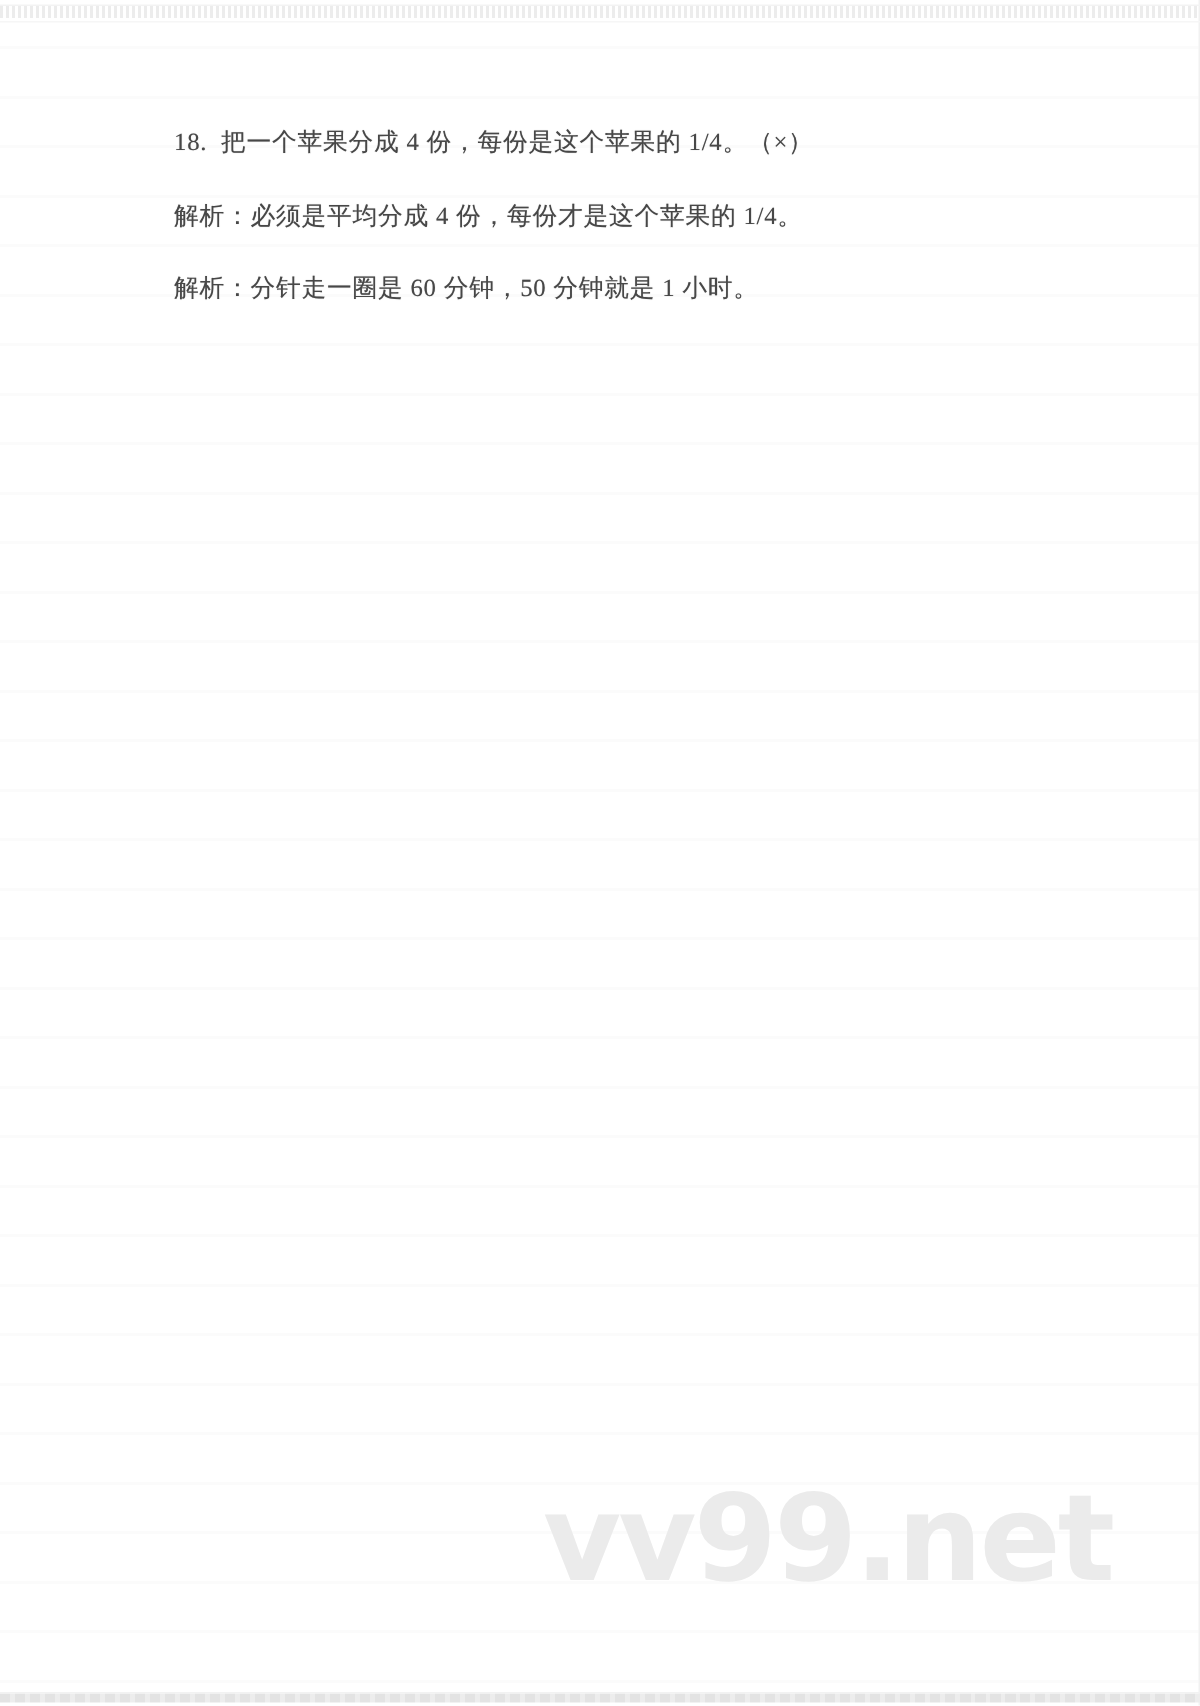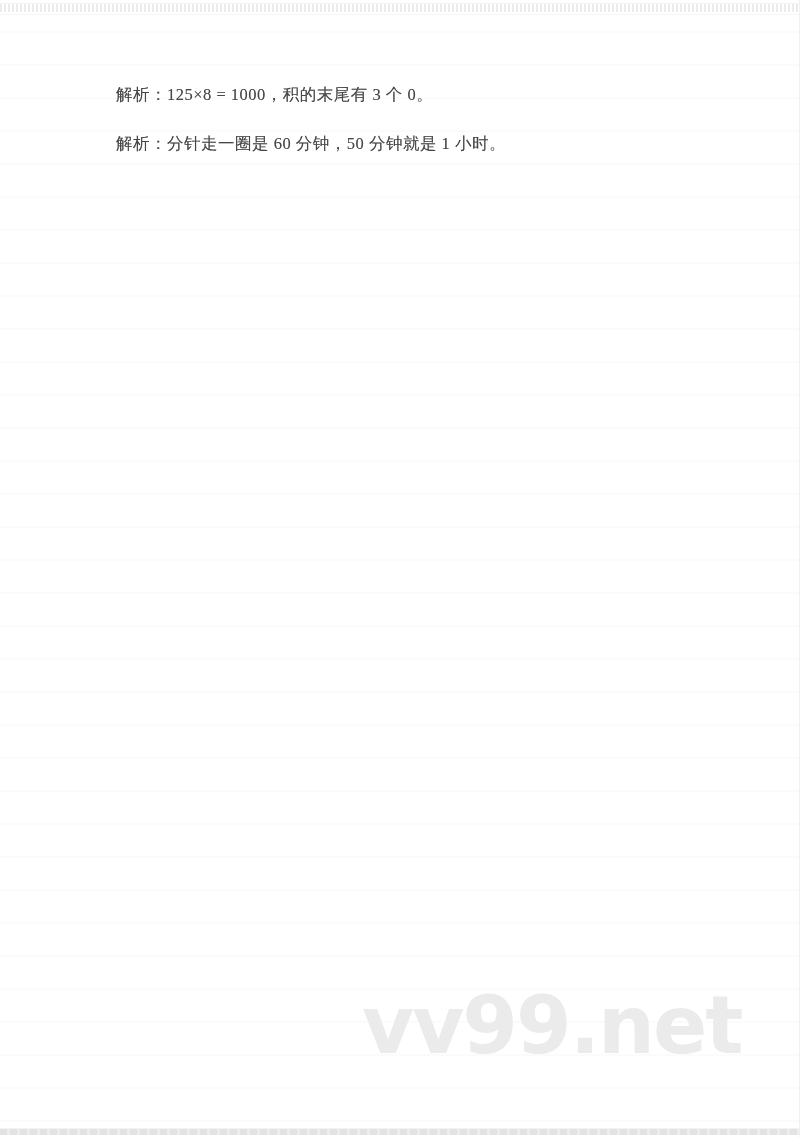--- a/index.html
+++ b/index.html
@@ -87,21 +87,22 @@
   }
 </style>
 </head>
 <body>
 
 <div class="page">
 
   <div class="perforation-top"></div>
 
   <div class="content">
-    <p>解析：125×8 = 1000，积的末尾有 3 个 0。</p>
+    <p>18.  把一个苹果分成 4 份，每份是这个苹果的 1/4。（×）</p>
+    <p>解析：必须是平均分成 4 份，每份才是这个苹果的 1/4。</p>
     <p>解析：分针走一圈是 60 分钟，50 分钟就是 1 小时。</p>
   </div>
 
   <div class="watermark">vv99.net</div>
 
   <div class="bottom-edge"></div>
 
 </div>
 
 </body></html>

